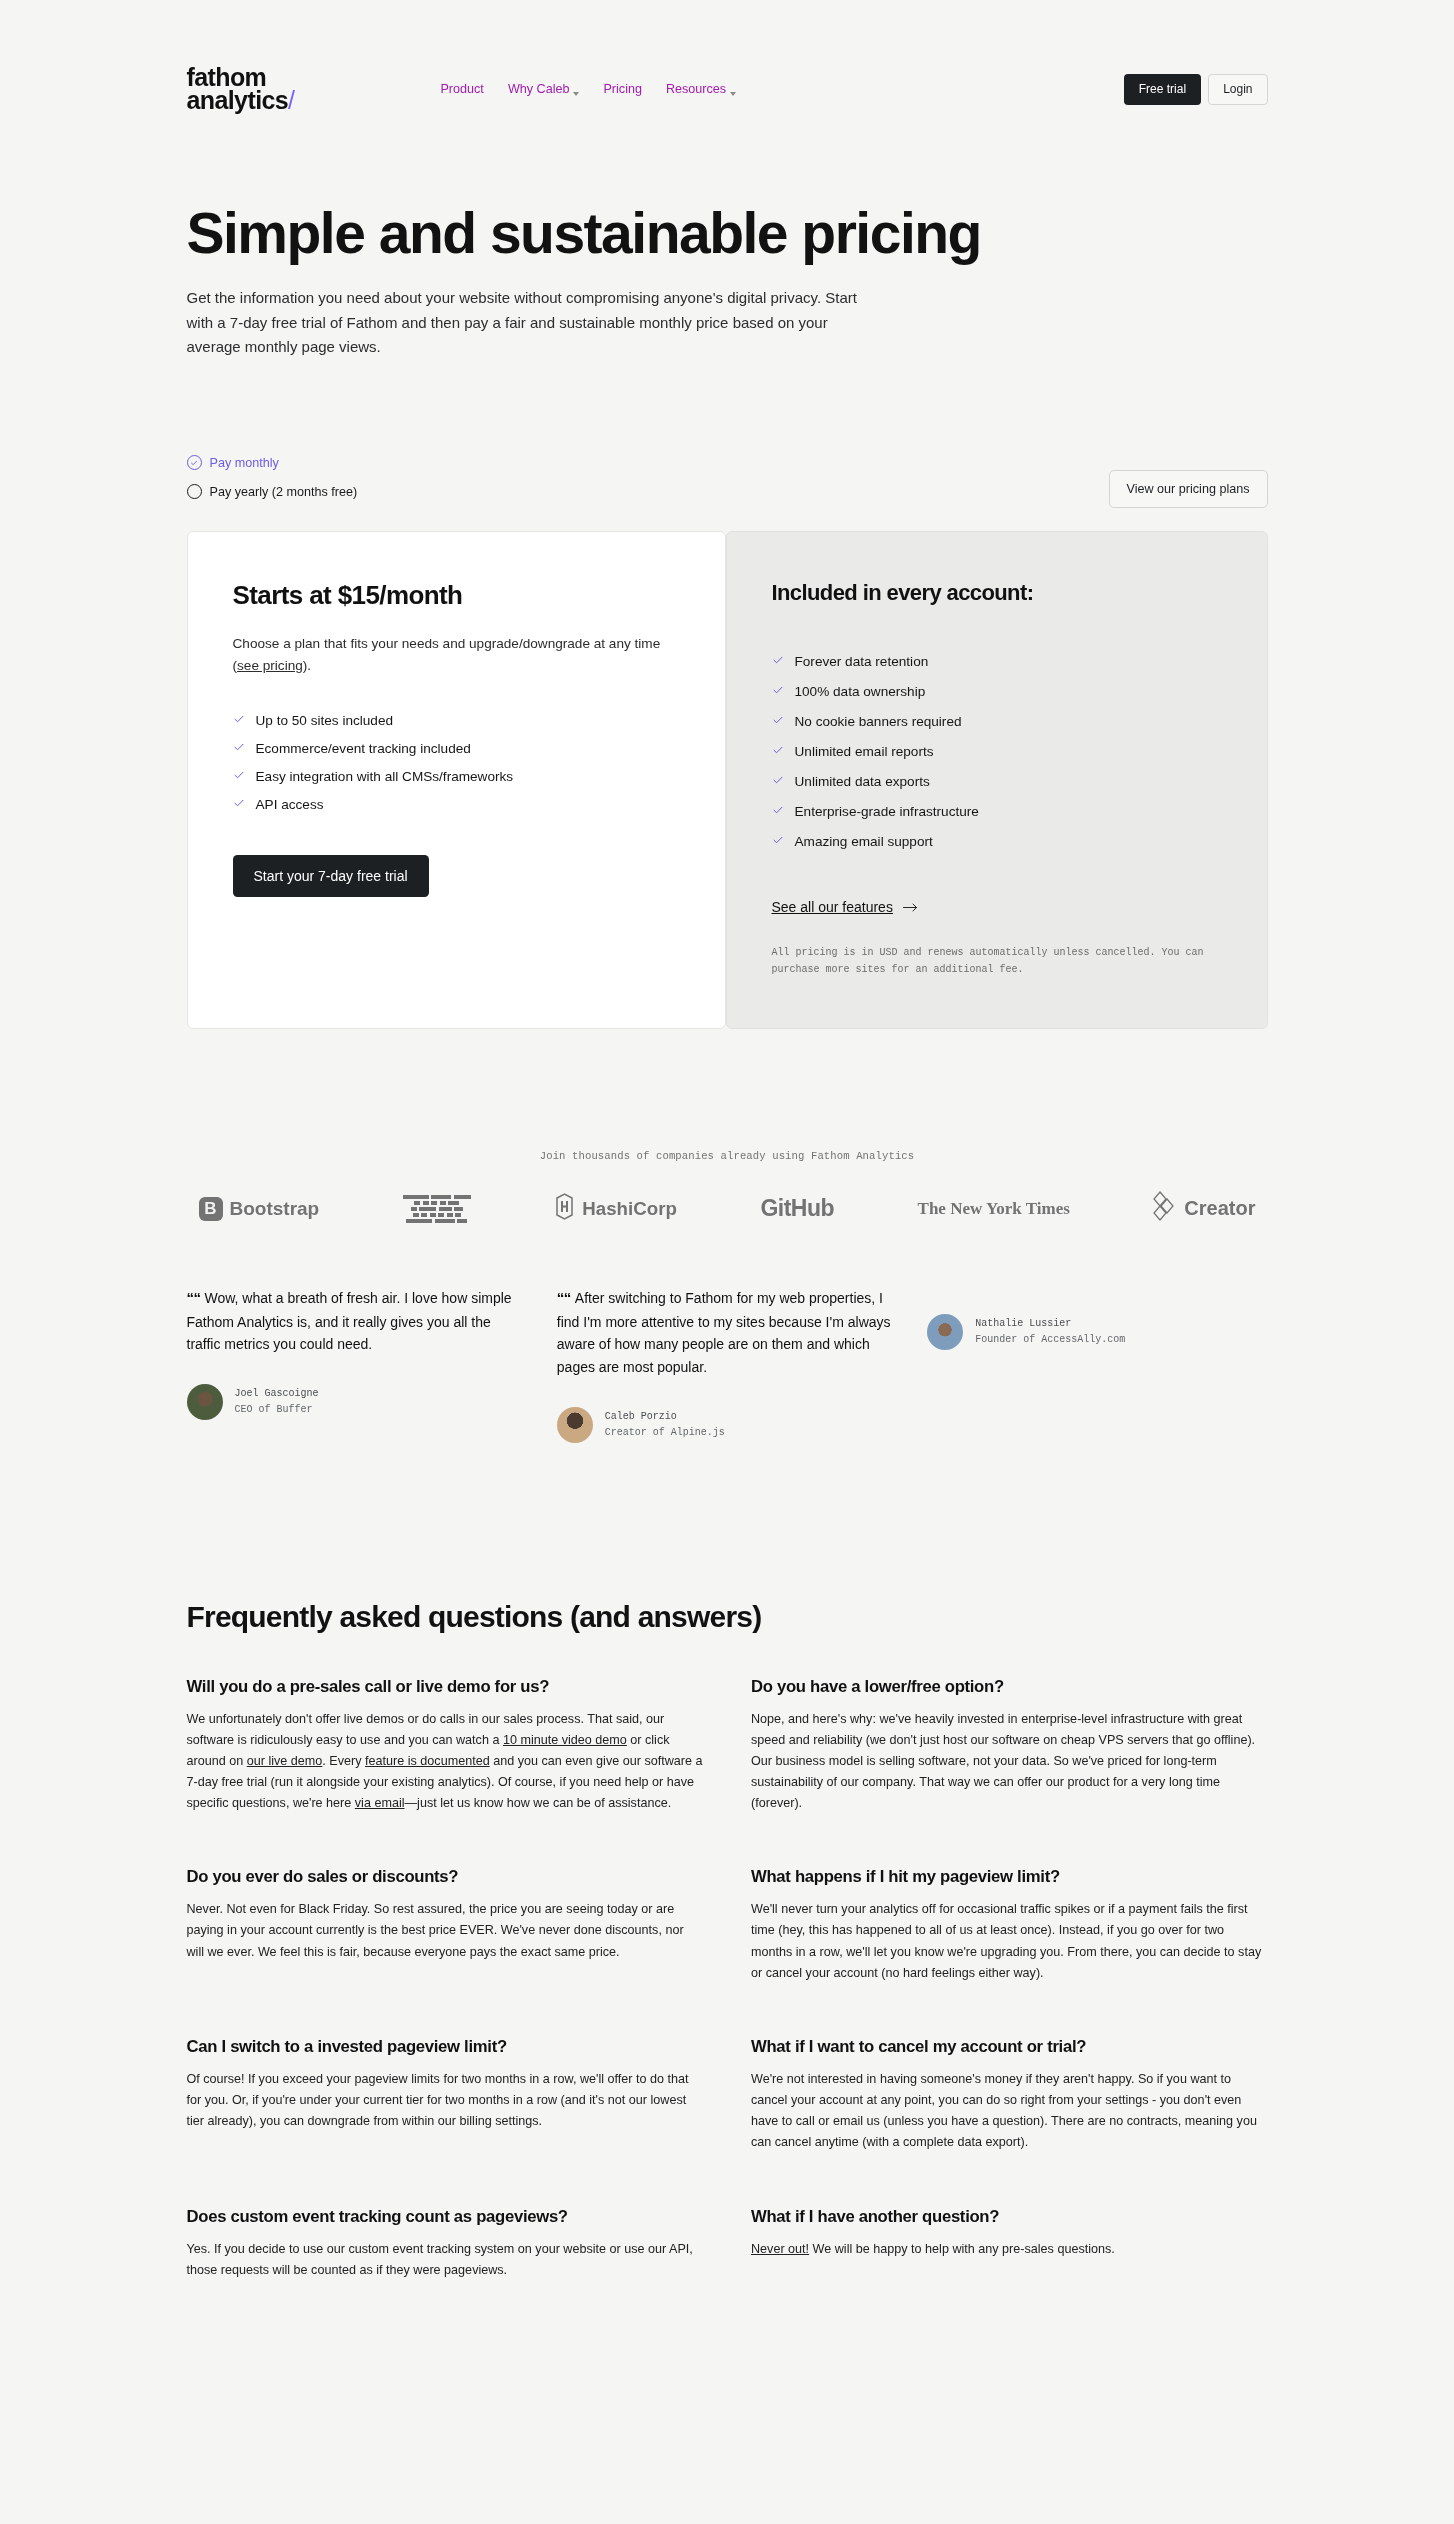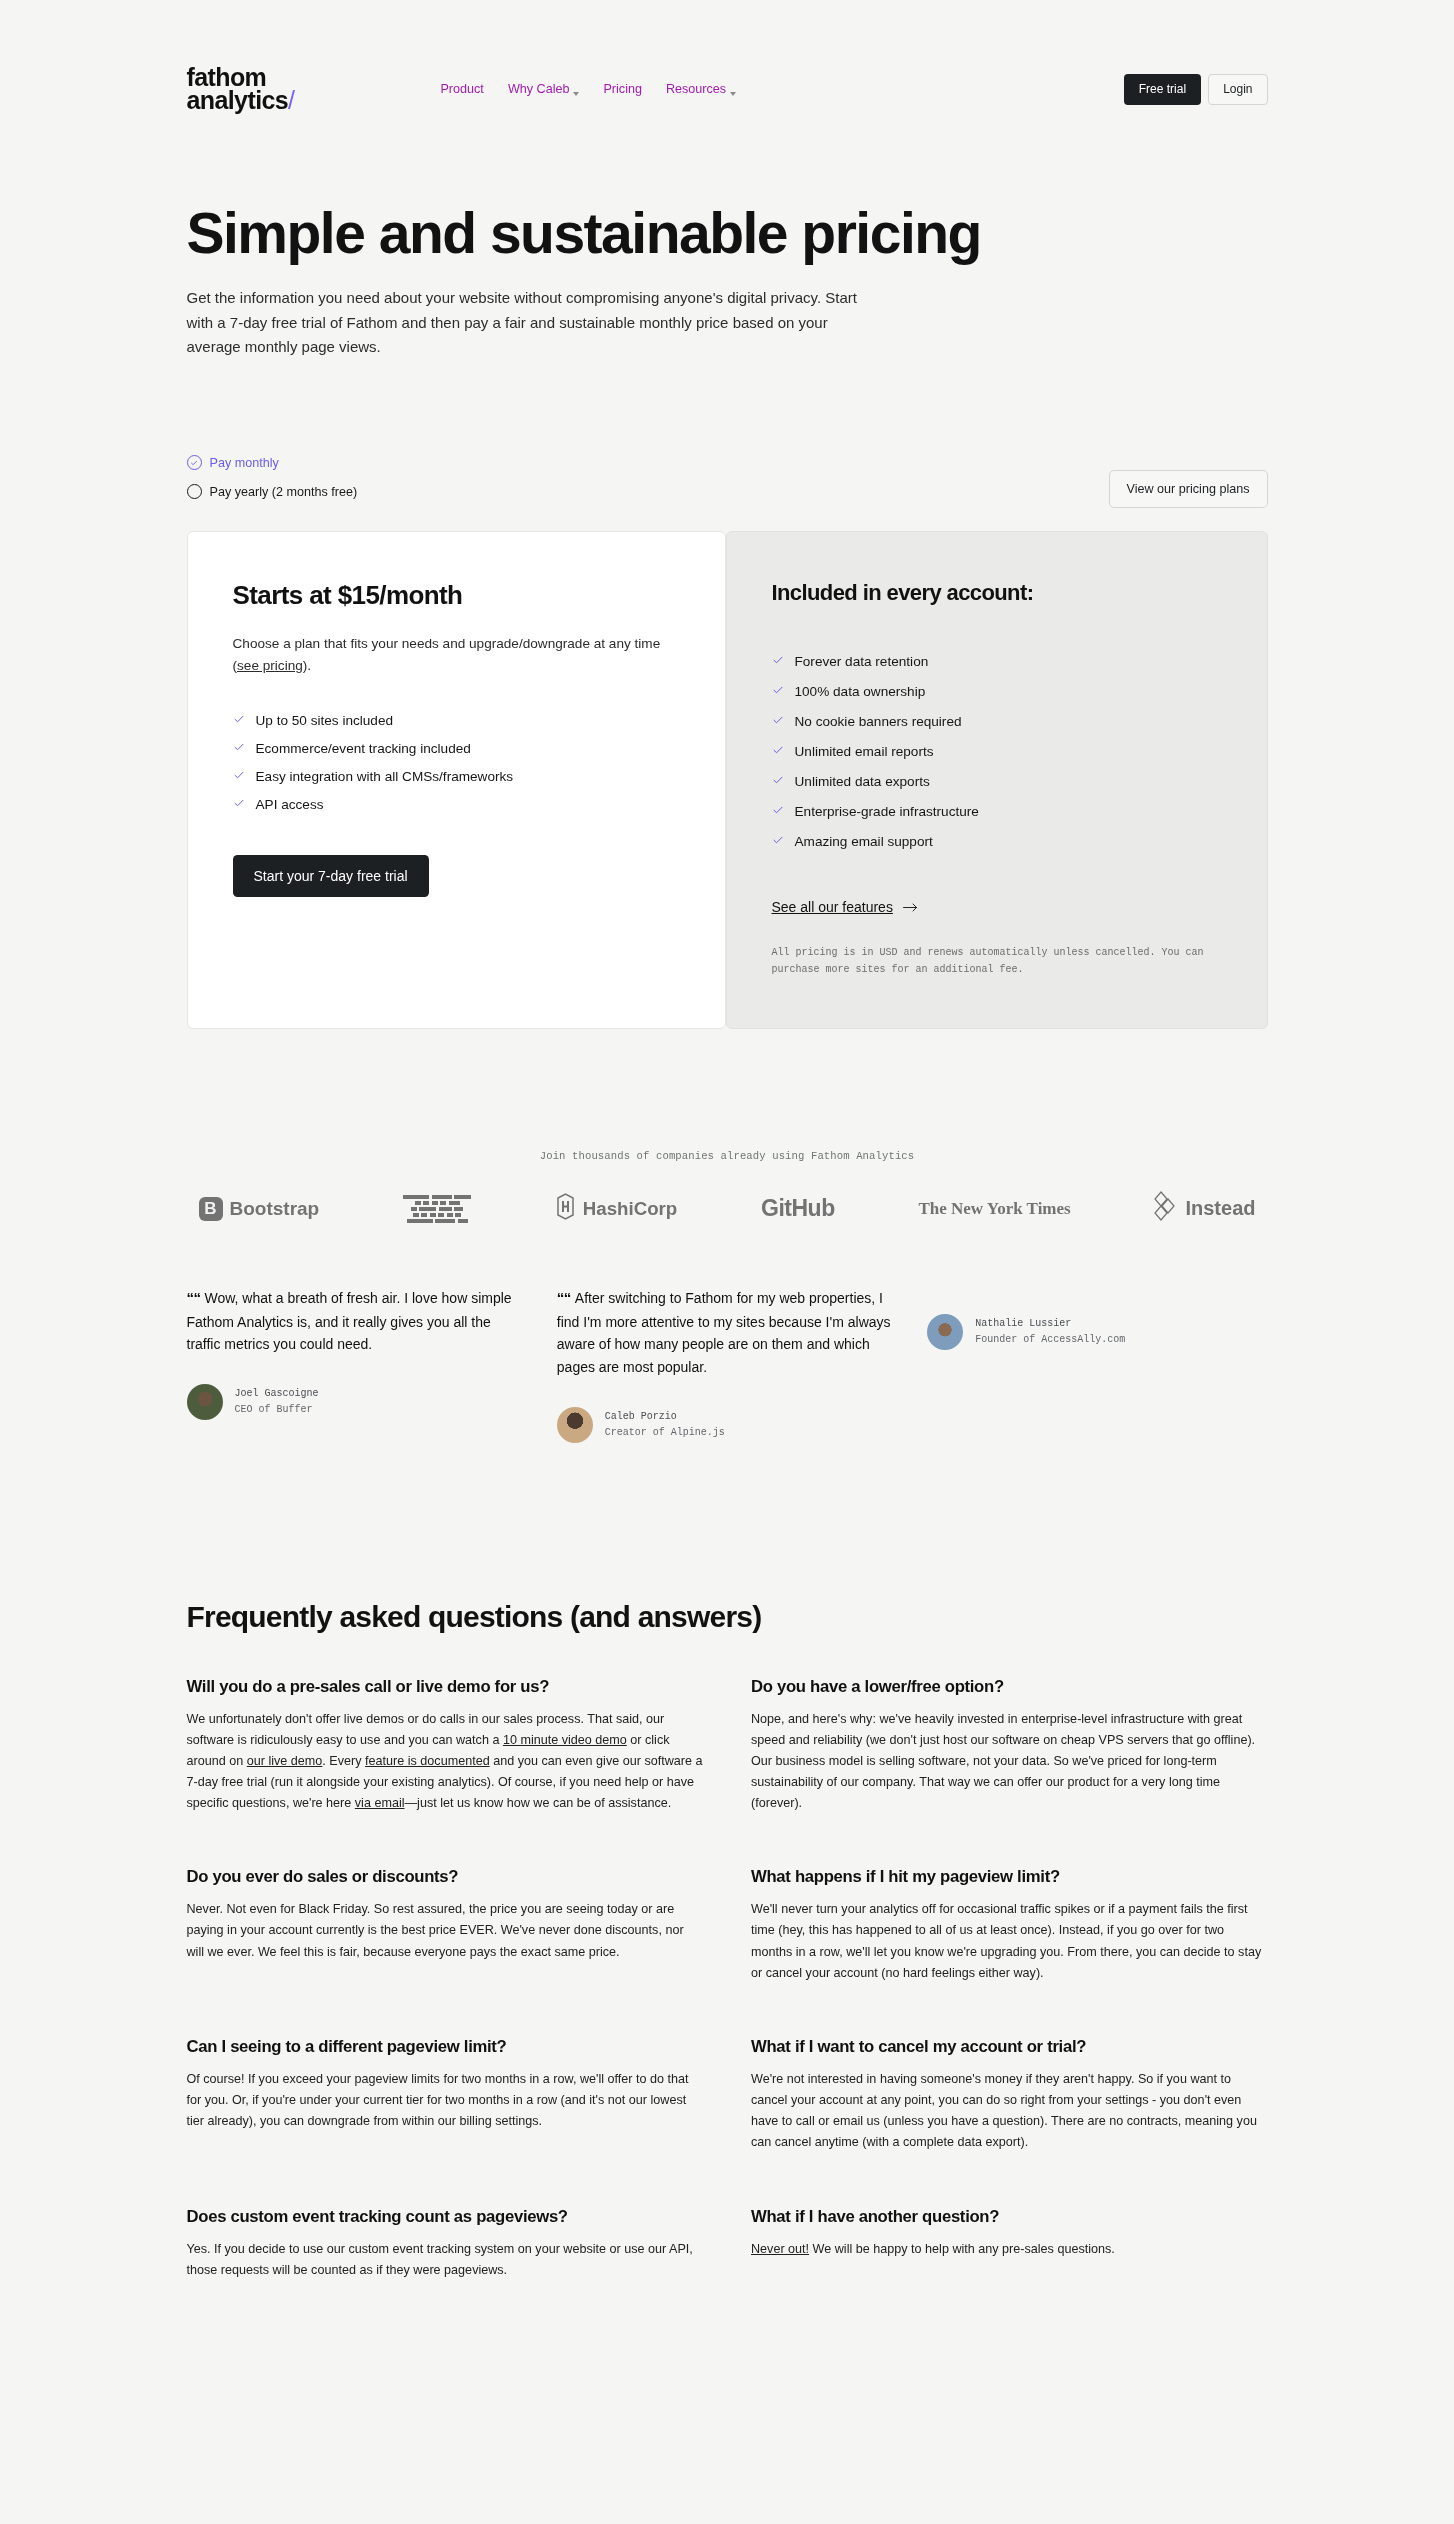--- a/index.html
+++ b/index.html
@@ -538,21 +538,21 @@
       <div class="logo-item lg-nyt">
         <span>The New York Times</span>
       </div>
 
       <div class="logo-item lg-laravel">
         <span>
           <svg width="24" height="30" viewBox="0 0 48 60">
               <path d="M14 2 L26 16 L14 30 L2 16 Z M28 16 L40 30 L28 44 L16 30 Z M14 30 L26 44 L14 58 L2 44 Z" fill="none" stroke="#6e756d" stroke-width="2.5"></path>
             </svg>
         </span>
-        <span>Instead</span>
+        <span>Creator</span>
       </div>
     </div>
   </section>
 
   <section class="testimonials">
     <div class="tcol">
       <div class="tquote"><span class="qmark">““</span><span>Wow, what a breath of fresh air. I love how simple Fathom Analytics is, and it really gives you all the traffic metrics you could need.</span></div>
       <div class="tauthor">
         <div class="avatar av2"></div>
         <div class="tmeta">
@@ -597,21 +597,21 @@
         </div>
       <div class="faq-item">
           <h3>Do you ever do sales or discounts?</h3>
           <p>Never. Not even for Black Friday. So rest assured, the price you are seeing today or are paying in your account currently is the best price EVER. We've never done discounts, nor will we ever. We feel this is fair, because everyone pays the exact same price.</p>
         </div>
       <div class="faq-item">
           <h3>What happens if I hit my pageview limit?</h3>
           <p>We'll never turn your analytics off for occasional traffic spikes or if a payment fails the first time (hey, this has happened to all of us at least once). Instead, if you go over for two months in a row, we'll let you know we're upgrading you. From there, you can decide to stay or cancel your account (no hard feelings either way).</p>
         </div>
       <div class="faq-item">
-          <h3>Can I seeing to a different pageview limit?</h3>
+          <h3>Can I switch to a invested pageview limit?</h3>
           <p>Of course! If you exceed your pageview limits for two months in a row, we'll offer to do that for you. Or, if you're under your current tier for two months in a row (and it's not our lowest tier already), you can downgrade from within our billing settings.</p>
         </div>
       <div class="faq-item">
           <h3>What if I want to cancel my account or trial?</h3>
           <p>We're not interested in having someone's money if they aren't happy. So if you want to cancel your account at any point, you can do so right from your settings - you don't even have to call or email us (unless you have a question). There are no contracts, meaning you can cancel anytime (with a complete data export).</p>
         </div>
       <div class="faq-item">
           <h3>Does custom event tracking count as pageviews?</h3>
           <p>Yes. If you decide to use our custom event tracking system on your website or use our API, those requests will be counted as if they were pageviews.</p>
         </div>

